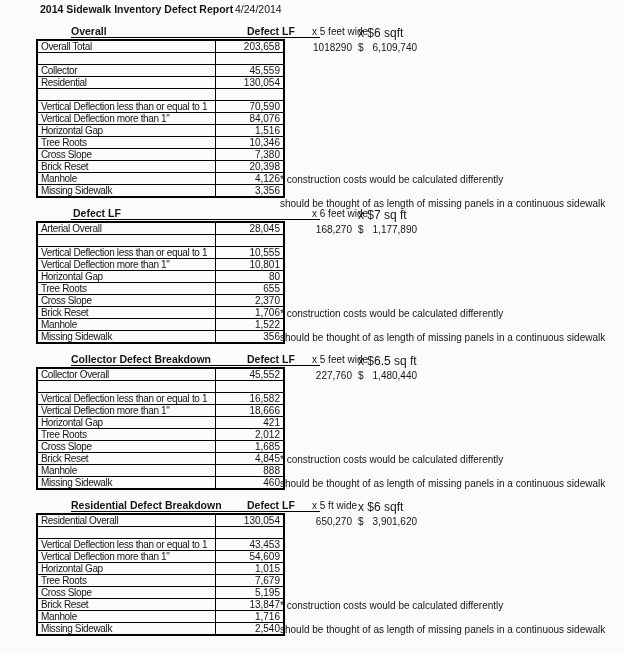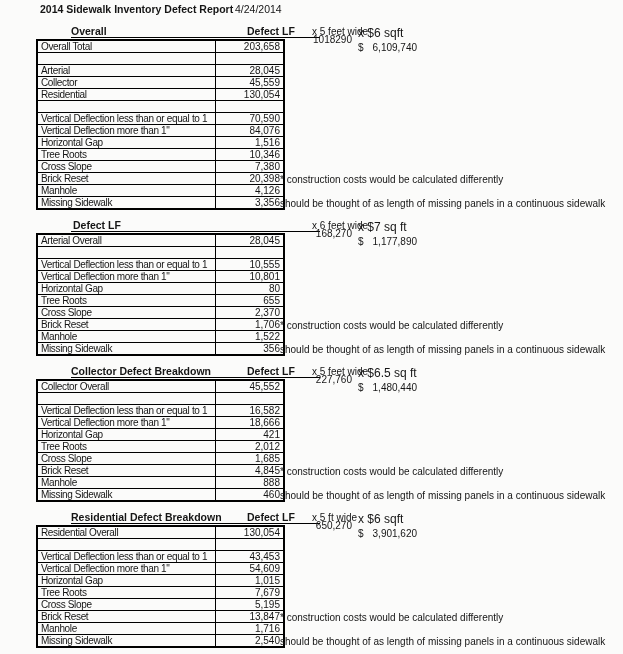--- a/index.html
+++ b/index.html
@@ -29,21 +29,21 @@
   }
   td{
     border:1px solid #000;height:11px;line-height:11px;
     font-size:10px;padding:0 3px;overflow:hidden;white-space:nowrap;
   }
   td.lbl{width:171px;letter-spacing:-0.35px;}
   td.val{text-align:right;}
 
   .hdr-wide{position:absolute;left:244px;top:0;font-size:10px;white-space:nowrap;margin-left:32px;}
   .hdr-price{position:absolute;left:322px;top:0;font-size:12px;white-space:nowrap;}
-  .val-product{position:absolute;left:238px;top:8px;width:78px;text-align:right;font-size:10px;white-space:nowrap;}
+  .val-product{position:absolute;left:238px;top:16px;width:78px;text-align:right;font-size:10px;white-space:nowrap;}
   .val-money{position:absolute;left:322px;top:16px;font-size:10px;white-space:nowrap;}
   .val-money .amt{margin-left:9px;}
   .note{position:absolute;left:244px;font-size:10px;white-space:nowrap;}
 </style>
 </head>
 <body>
 
 <div class="page">
 
   <div class="doc-header">
@@ -60,24 +60,20 @@
         <tbody>
           <tr>
             <td class="lbl">Overall Total</td>
             <td class="val">203,658</td>
           </tr>
           <tr>
             <td class="lbl"></td>
             <td class="val"></td>
           </tr>
           <tr>
-            <td class="lbl">Arterial</td>
-            <td class="val">28,045</td>
-          </tr>
-          <tr>
             <td class="lbl">Collector</td>
             <td class="val">45,559</td>
           </tr>
           <tr>
             <td class="lbl">Residential</td>
             <td class="val">130,054</td>
           </tr>
           <tr>
             <td class="lbl"></td>
             <td class="val"></td>

